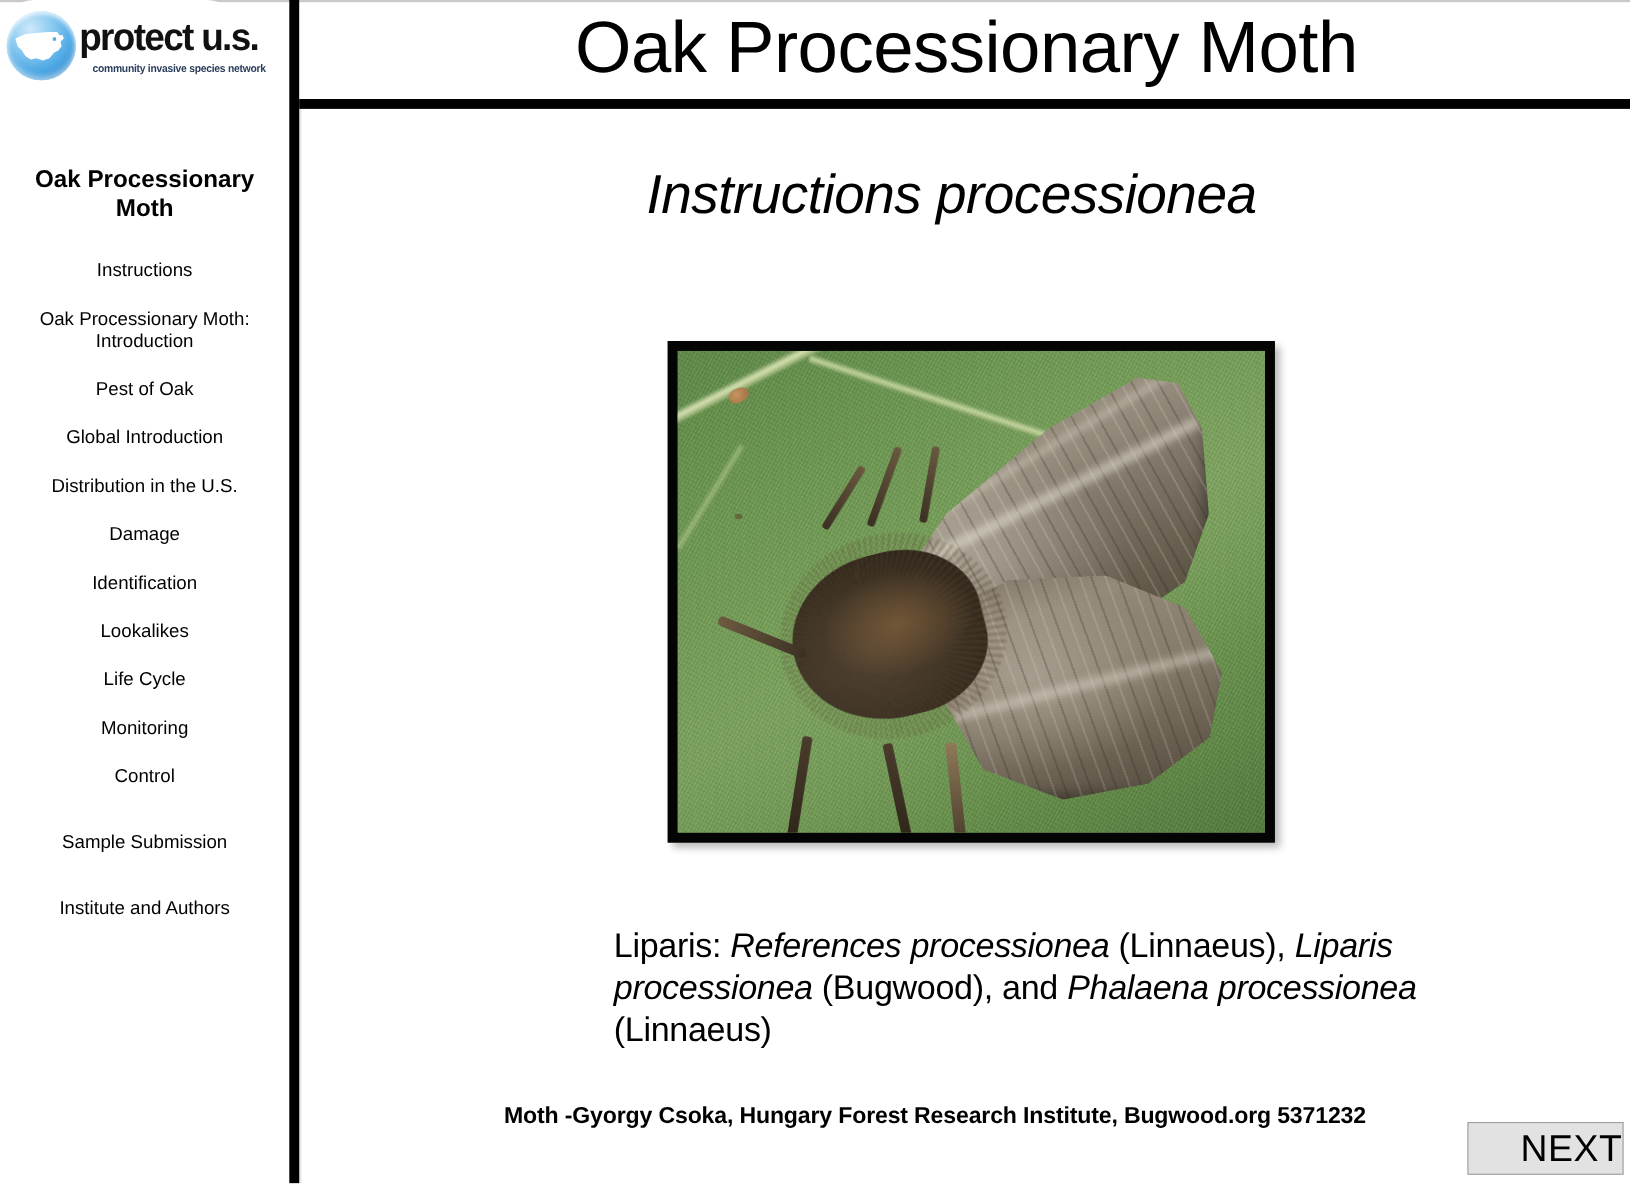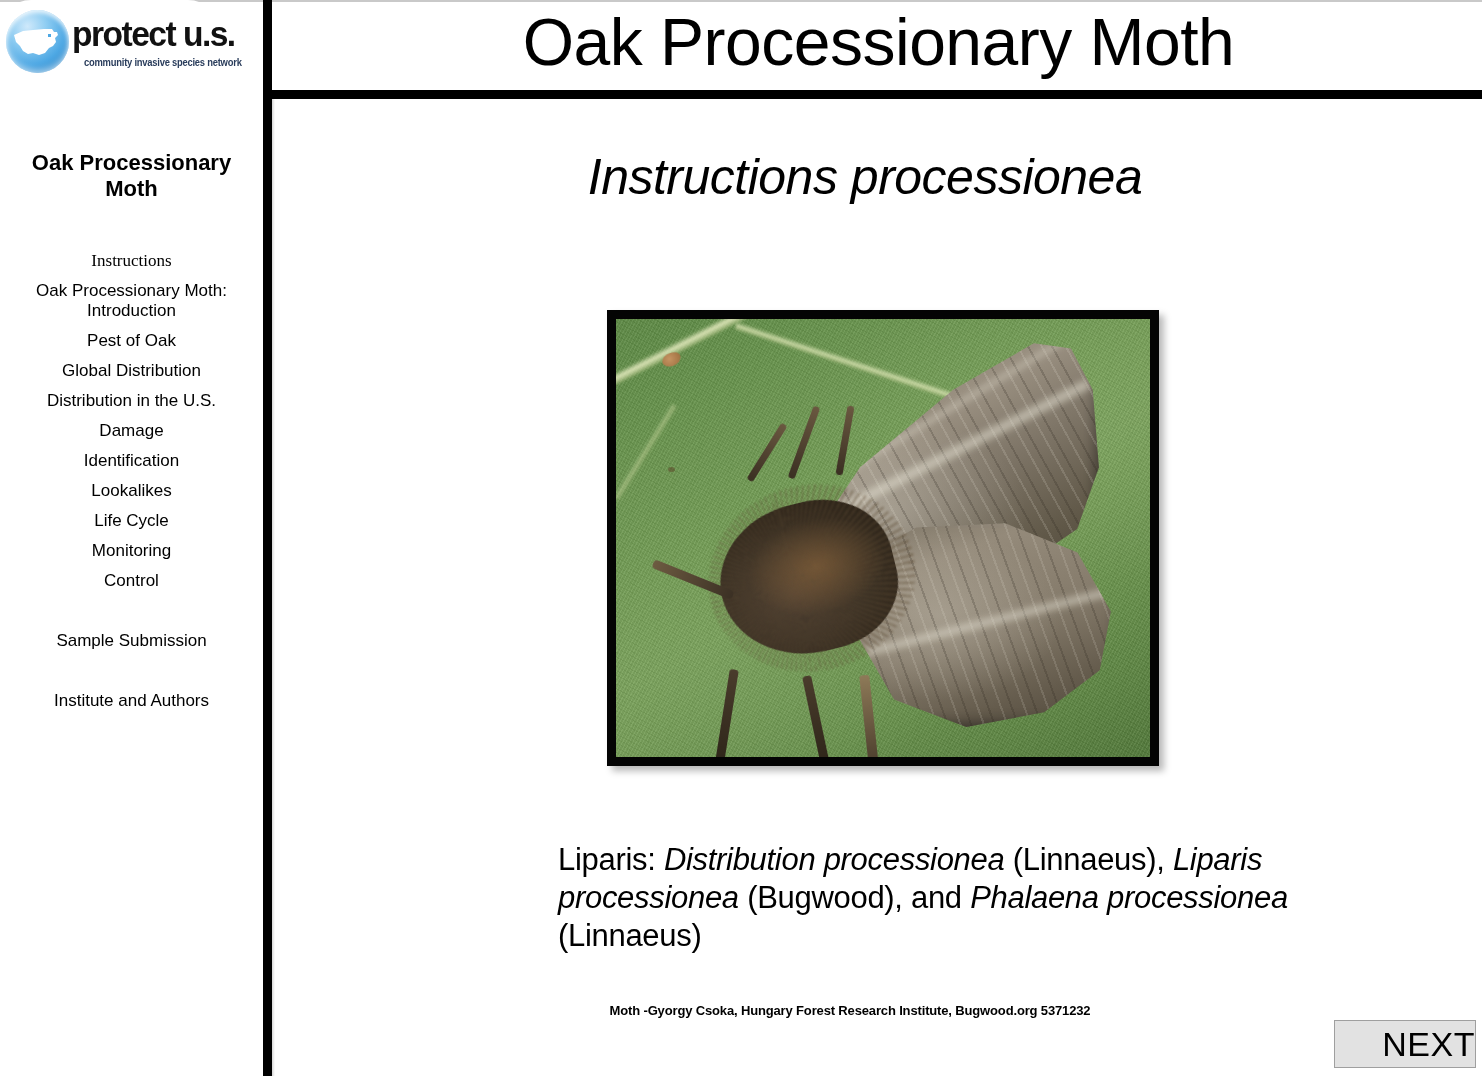--- a/index.html
+++ b/index.html
@@ -129,23 +129,23 @@
   }
   .nav-item {
     width: 263px;
     text-align: center;
     font-size: 17px;
     line-height: 20px;
     box-sizing: border-box;
     padding: 0 6px;
     cursor: pointer;
   }
-  .nav-item.gap-sm { margin-top: 10px; }
+  .nav-item.gap-sm { margin-top: 24px; }
   .nav-item.gap-lg { margin-top: 40px; }
-  .nav-item:first-child { margin-top: 15px; font-family: Liberation Serif, serif; }
+  .nav-item:first-child { margin-top: 0; }
 
   
   .sci-name {
     position: absolute;
     left: 275px; top: 148px;
     width: 1180px;
     text-align: center;
     font-size: 50px;
     font-style: italic;
     font-weight: 400;
@@ -350,21 +350,21 @@
     letter-spacing: -0.3px;
   }
   .synonyms em { font-style: italic; }
 
   
   .credit {
     position: absolute;
     left: 275px; top: 1003px;
     width: 1150px;
     text-align: center;
-    font-size: 13px;
+    font-size: 21px;
     font-weight: 700;
     letter-spacing: -0.15px;
   }
 
   
   .next-button {
     position: absolute;
     left: 1334px; top: 1020px;
     width: 142px; height: 48px;
     background: #e2e2e2;
@@ -397,21 +397,21 @@
       <div class="logo-wordmark">protect u.s.</div>
       <div class="logo-tagline">community invasive species network</div>
     </div>
 
     <div class="sidebar-heading">Oak Processionary Moth</div>
 
     <div class="nav-list">
       <div class="nav-item">Instructions</div>
       <div class="nav-item gap-sm">Oak Processionary Moth: Introduction</div>
       <div class="nav-item gap-sm">Pest of Oak</div>
-      <div class="nav-item gap-sm">Global Distribution</div>
+      <div class="nav-item gap-sm">Global Introduction</div>
       <div class="nav-item gap-sm">Distribution in the U.S.</div>
       <div class="nav-item gap-sm">Damage</div>
       <div class="nav-item gap-sm">Identification</div>
       <div class="nav-item gap-sm">Lookalikes</div>
       <div class="nav-item gap-sm">Life Cycle</div>
       <div class="nav-item gap-sm">Monitoring</div>
       <div class="nav-item gap-sm">Control</div>
       <div class="nav-item gap-lg">Sample Submission</div>
       <div class="nav-item gap-lg">Institute and Authors</div>
     </div>
@@ -451,21 +451,21 @@
       <div class="antenna-c"></div>
       <div class="palp"></div>
       <div class="leg1"></div>
       <div class="leg2"></div>
       <div class="leg3"></div>
     </div>
   </div>
 
   <div class="synonyms">
     <span>Liparis:</span>
-    <em>Distribution processionea</em>
+    <em>References processionea</em>
     <span>(Linnaeus),</span>
     <em>Liparis processionea</em>
     <span>(Bugwood), and</span>
     <em>Phalaena processionea</em>
     <span>(Linnaeus)</span>
   </div>
 
   <div class="credit">Moth -Gyorgy Csoka, Hungary Forest Research Institute, Bugwood.org 5371232</div>
 
   <div class="next-button">NEXT</div>

